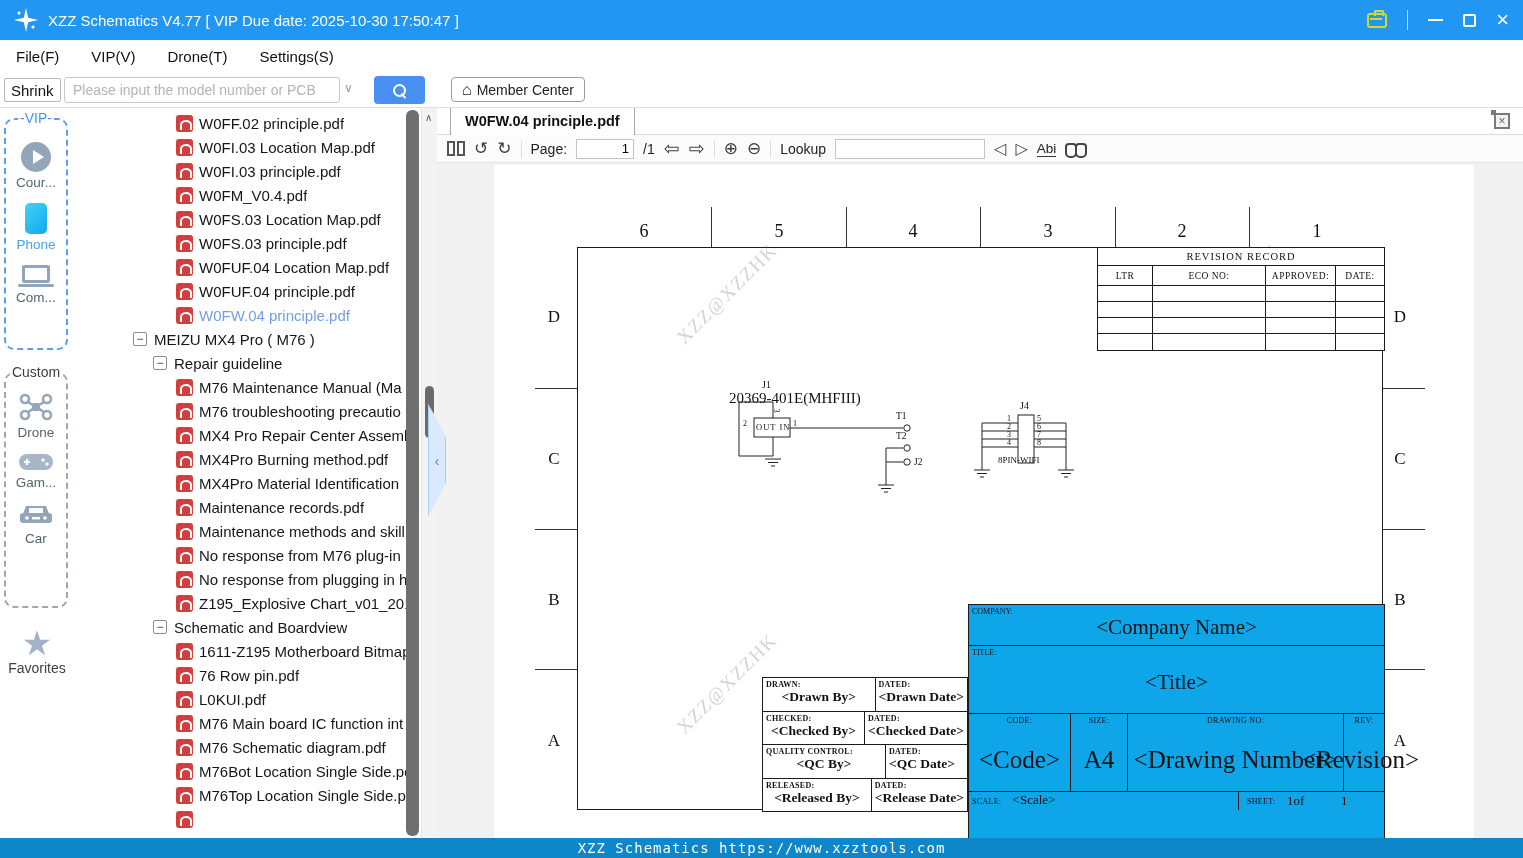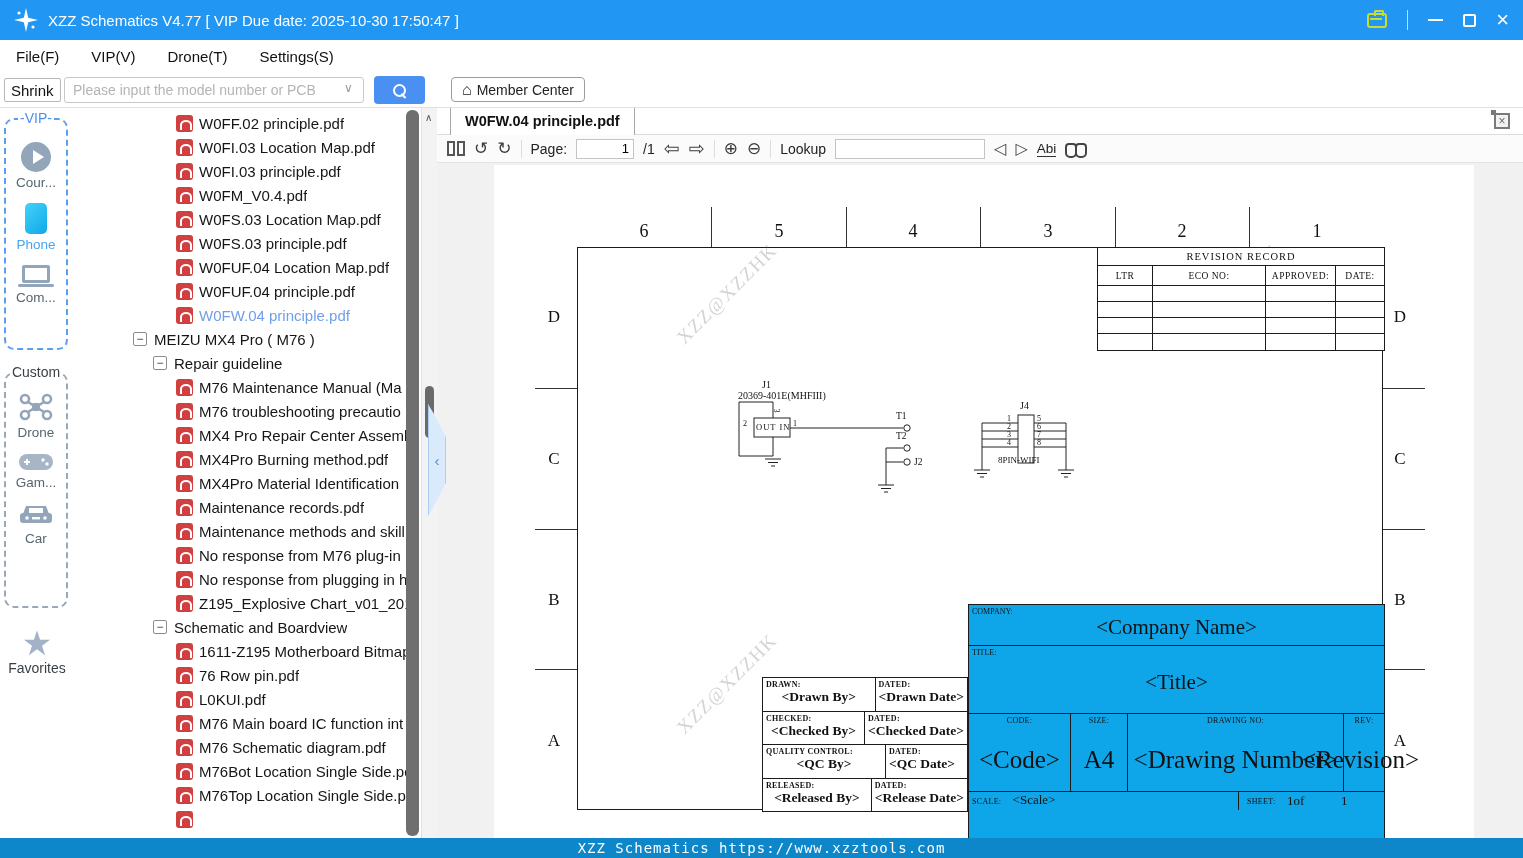--- a/index.html
+++ b/index.html
@@ -22,21 +22,21 @@
 
   
   .menubar { position:absolute; left:0; top:40px; width:1523px; height:32px; background:#fff;
     display:flex; align-items:center; gap:32px; padding-left:16px; font-size:15px; color:#111; }
 
   
   .searchrow { position:absolute; left:0; top:72px; width:437px; height:36px; background:#fff;
     border-bottom:1px solid #e0e0e0; }
   .shrink-btn { position:absolute; left:4px; top:6px; height:24px; padding:2px 6px;
     border:1px solid #b8b8b8; border-radius:2px; font-size:15px; color:#111; background:#fff; }
-  .model-input { position:absolute; left:64px; top:5px; width:300px; height:26px;
+  .model-input { position:absolute; left:64px; top:5px; width:276px; height:26px;
     border:1px solid #c8c8c8; border-radius:3px; padding:0 24px 0 8px; font-size:14px; color:#333;
     font-family:"Liberation Sans",sans-serif; }
   .model-input::placeholder { color:#b4b4b4; }
   .input-chevron { position:absolute; left:344px; top:9px; color:#9a9a9a; font-size:12px; }
   .search-btn { position:absolute; left:374px; top:4px; width:51px; height:28px; border:none;
     border-radius:4px; background:var(--search-button,#4a90f2); }
   .mag { position:relative; display:block; margin:0 auto; width:13px; height:13px; }
   .mag::before { content:""; position:absolute; left:0; top:0; width:9px; height:9px; border:2px solid #fff; border-radius:50%; }
   .mag::after { content:""; position:absolute; left:9px; top:9px; width:6px; height:2px; background:#fff; transform:rotate(45deg); transform-origin:0 0; }
   .memberrow { position:absolute; left:437px; top:72px; width:1086px; height:36px; background:#fff; border-bottom:1px solid #e0e0e0; }
@@ -516,21 +516,21 @@
           <rect x="524" y="250" width="16" height="48"></rect>
           <path d="M488 258 H524 M488 266 H524 M488 274 H524 M488 282 H524"></path>
           <path d="M540 258 H572 M540 266 H572 M540 274 H572 M540 282 H572"></path>
           <path d="M488 258 V305 M572 258 V305"></path>
           <path d="M480 305 H496 M483 308.5 H493 M486 312 H490"></path>
           <path d="M564 305 H580 M567 308.5 H577 M570 312 H574"></path>
         </g>
       </svg>
 
       <span class="sch-label" style="left:268px;top:214px;font-size:10px">J1</span>
-      <span class="sch-label" style="left:244px;top:225px;font-size:10px">20369-401E(MHFIII)</span>
+      <span class="sch-label" style="left:235px;top:225px;font-size:15px">20369-401E(MHFIII)</span>
       <span class="sch-label" style="left:262px;top:257px;font-size:8.5px;letter-spacing:1px">OUT IN</span>
       <span class="sch-label" style="left:249px;top:254px;font-size:8px">2</span>
       <span class="sch-label" style="left:299px;top:254px;font-size:8px">1</span>
       <span class="sch-label" style="left:281px;top:241px;font-size:7.5px;transform:rotate(90deg)">3</span>
       <span class="sch-label" style="left:402px;top:246px;font-size:9.5px">T1</span>
       <span class="sch-label" style="left:402px;top:266px;font-size:9.5px">T2</span>
       <span class="sch-label" style="left:420px;top:292px;font-size:9.5px">J2</span>
       <span class="sch-label" style="left:526px;top:235px;font-size:10px">J4</span>
       <span class="sch-label" style="left:513px;top:249px;font-size:8px">1</span>
       <span class="sch-label" style="left:513px;top:257px;font-size:8px">2</span>

